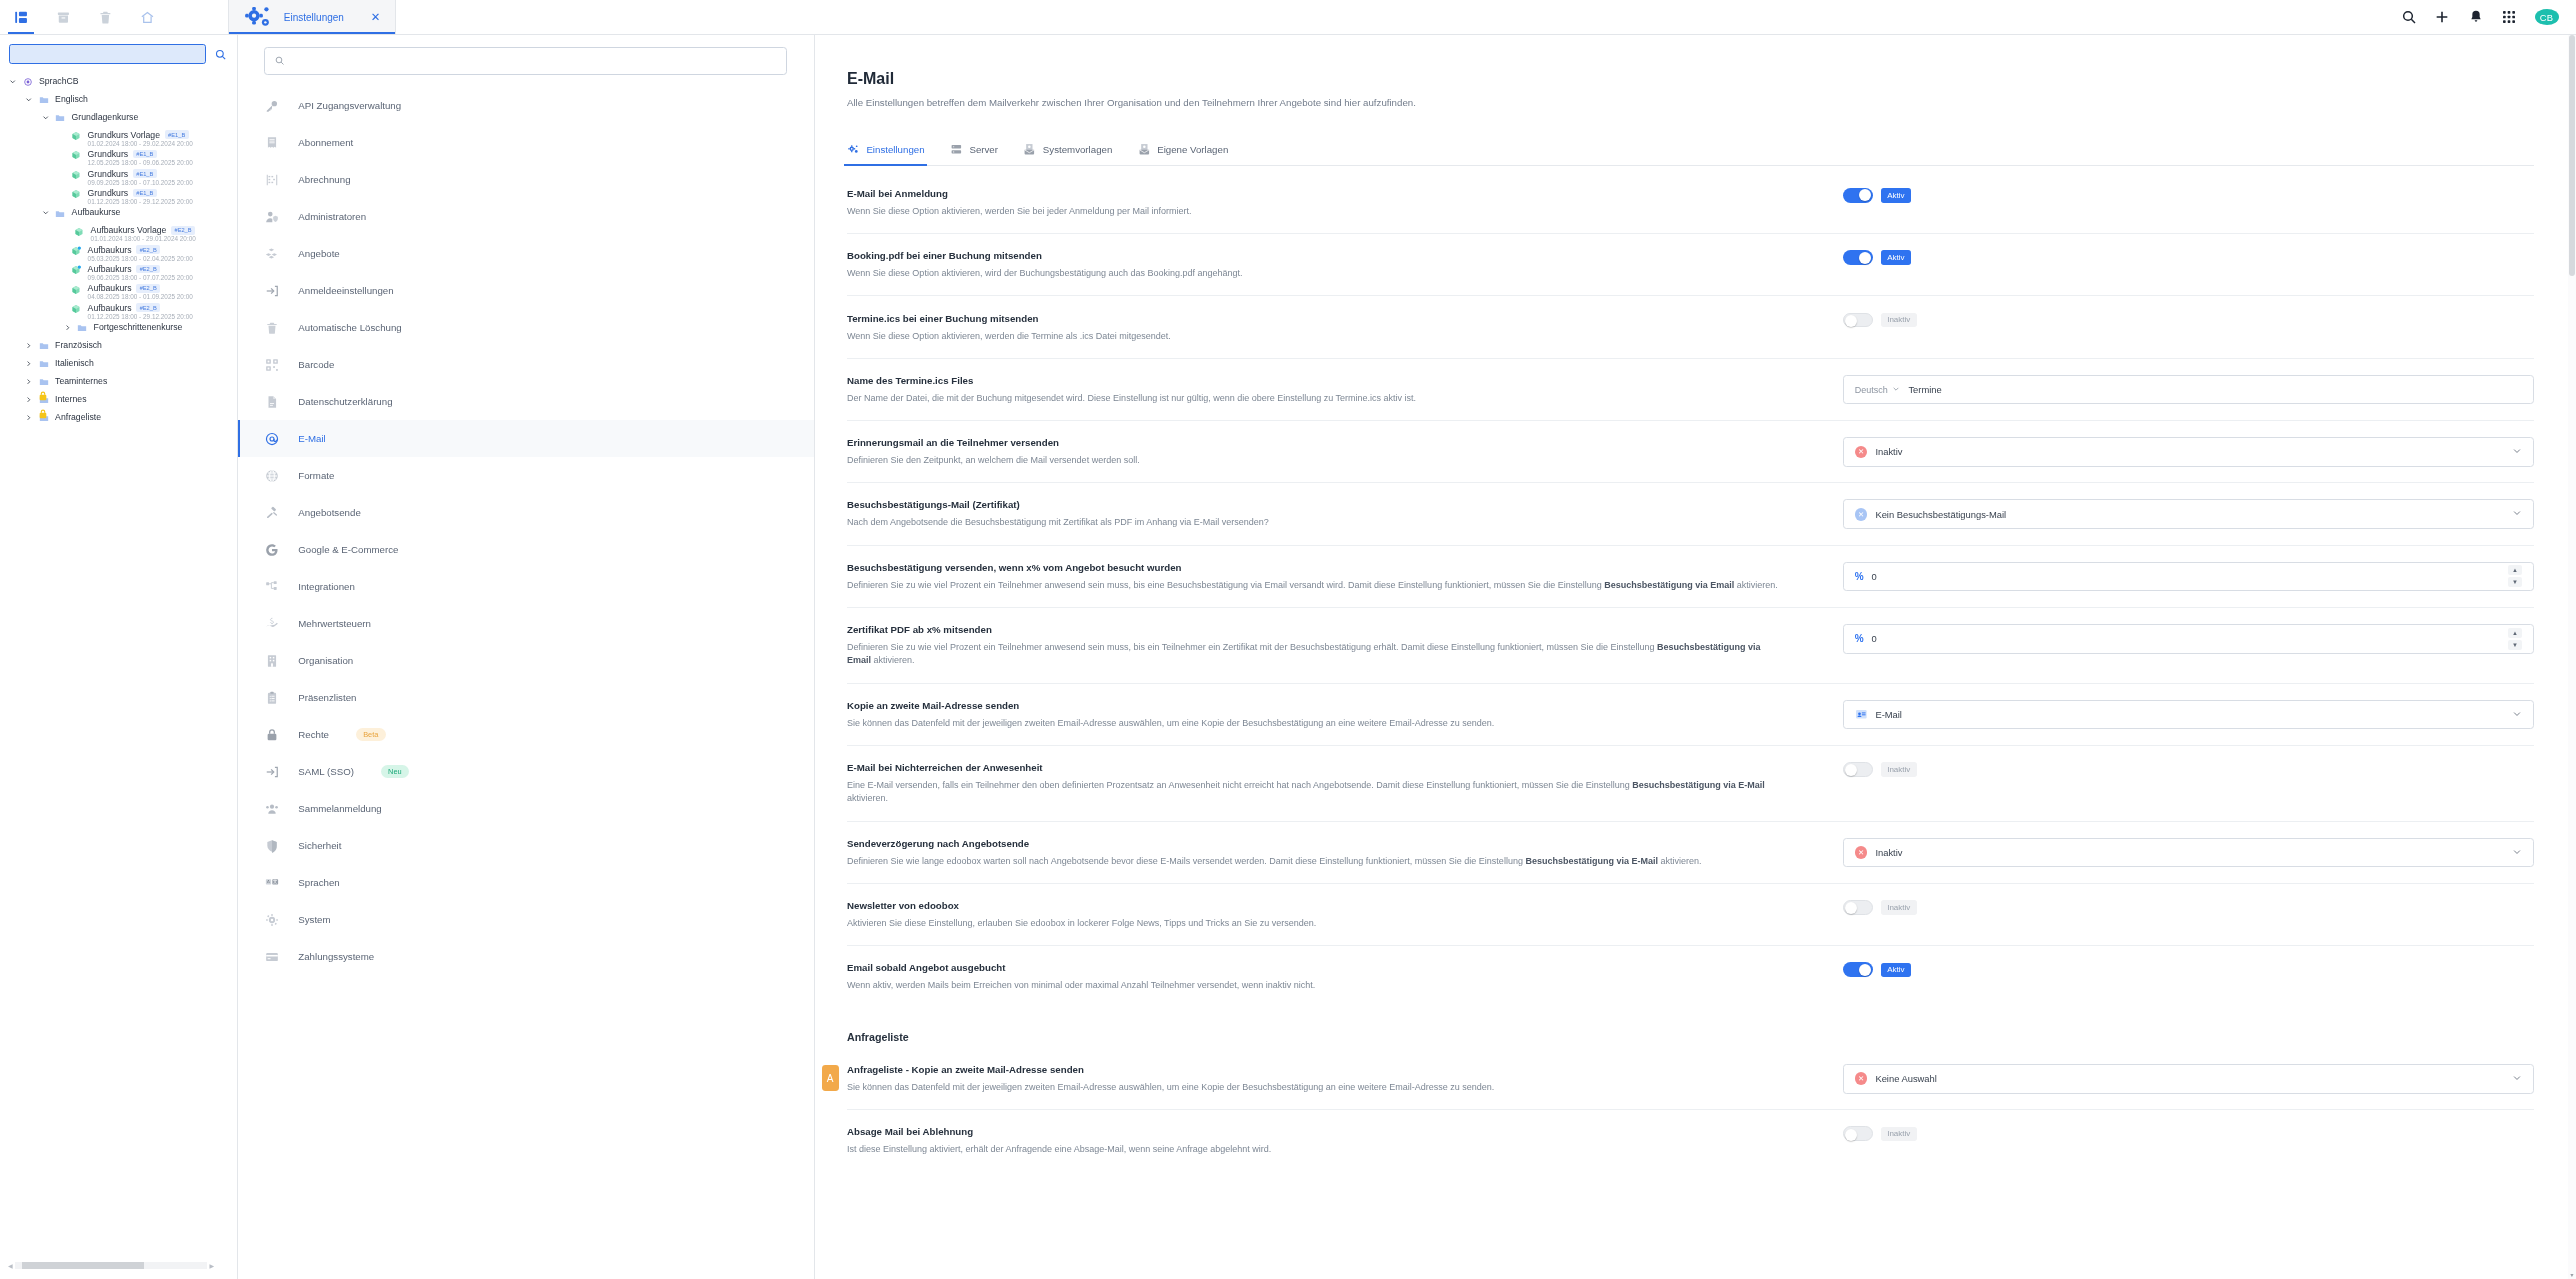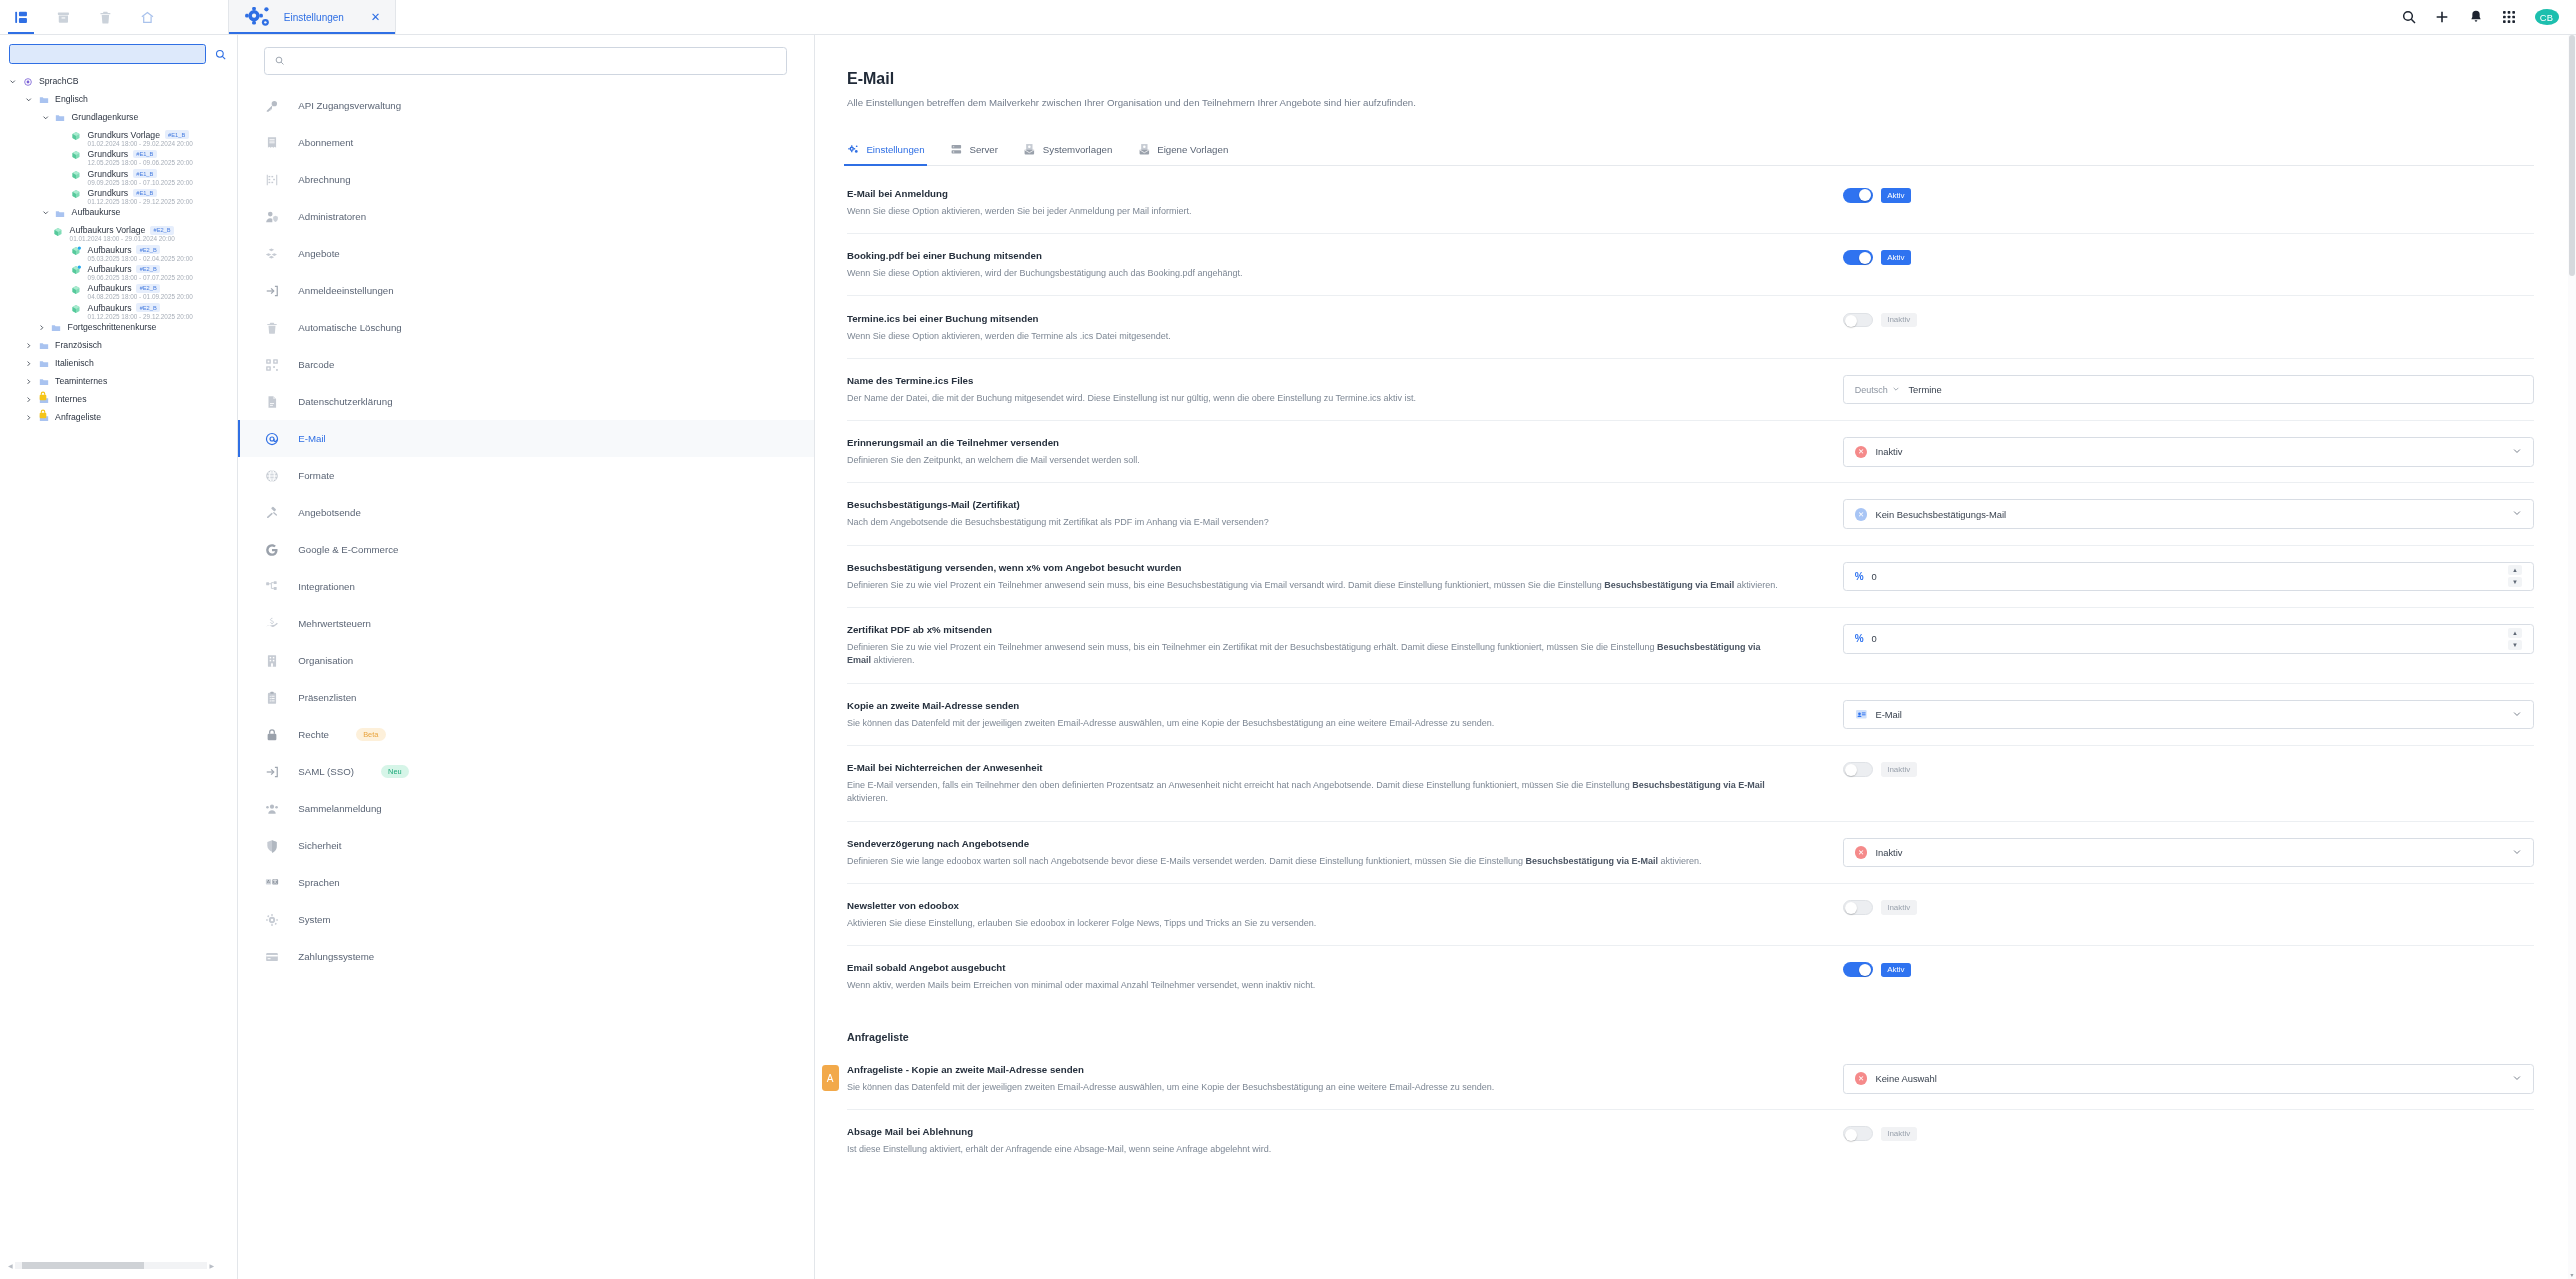--- a/index.html
+++ b/index.html
@@ -433,21 +433,21 @@
             <svg viewBox="0 0 24 24" fill="#a9c3f0">
               <path d="M2 5.5h7l2 2.5h11v11H2z"></path>
             </svg>
           </div>
           <div class="tlabelwrap">
             <div class="tlabel-row">
               <span class="tlabel">Aufbaukurse</span>
             </div>
           </div>
         </div>
-        <div class="tnode" style="padding-left: 36px;">
+        <div class="tnode" style="padding-left: 57px;">
           <div class="tw"></div>
           <div class="ticon">
             <svg viewBox="0 0 24 24">
               <path d="M12 2.6l8.4 4.5v9.8L12 21.4 3.6 16.9V7.1z" fill="#7fdcb6"></path>
               <path d="M12 2.6l8.4 4.5L12 11.8 3.6 7.1z" fill="#a9ebd0"></path>
               <path d="M12 11.8v9.6L3.6 16.9V7.1z" fill="#56c99b"></path>
             </svg>
           </div>
           <div class="tlabelwrap">
             <div class="tlabel-row">
@@ -520,21 +520,21 @@
             </svg>
           </div>
           <div class="tlabelwrap">
             <div class="tlabel-row">
               <span class="tlabel">Aufbaukurs</span>
               <span class="tbadge">#E2_B</span>
             </div>
             <div class="tsub">01.12.2025 18:00 - 29.12.2025 20:00</div>
           </div>
         </div>
-        <div class="tnode" style="padding-left: 34px;">
+        <div class="tnode" style="padding-left: 60px;">
           <div class="tw">
             <svg viewBox="0 0 24 24" fill="none" stroke="#2b3340" stroke-width="2.6">
               <path d="M8.5 5l7 7-7 7"></path>
             </svg>
           </div>
           <div class="ticon">
             <svg viewBox="0 0 24 24" fill="#a9c3f0">
               <path d="M2 5.5h7l2 2.5h11v11H2z"></path>
             </svg>
           </div>

